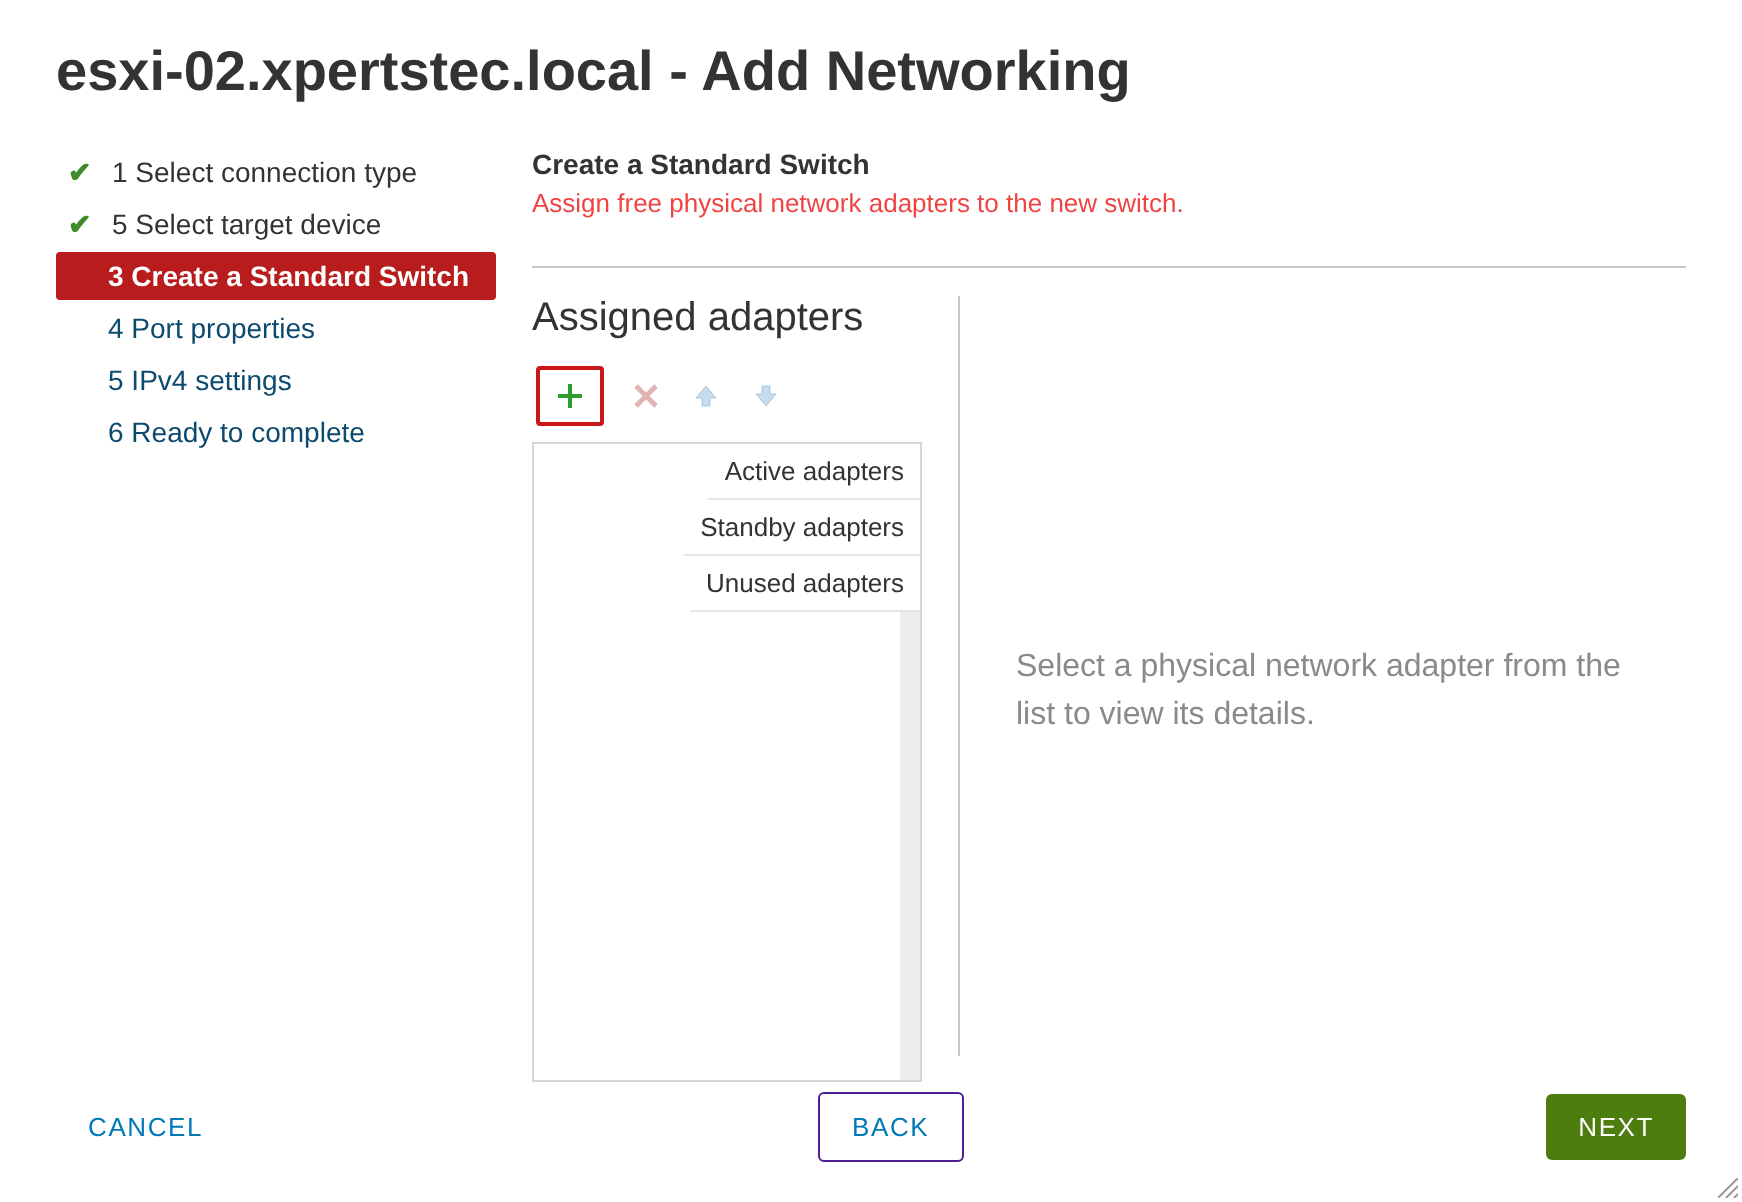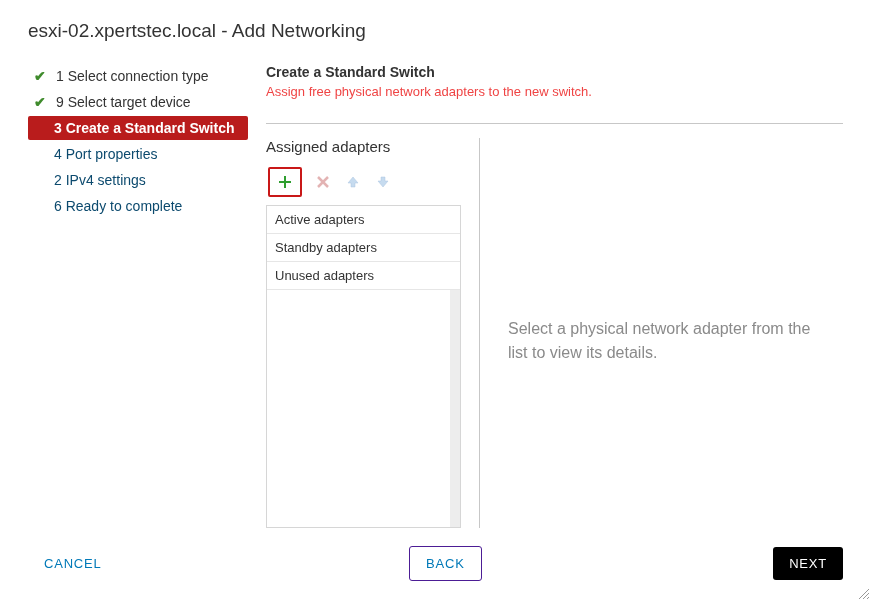--- a/index.html
+++ b/index.html
@@ -15,22 +15,22 @@
       position: relative;
       overflow: hidden;
     }
     .dialog {
       padding: 20px 28px;
       height: 100%;
       display: flex;
       flex-direction: column;
     }
     .dialog-title {
-      font-size: 19px;
-      font-weight: 400;
+      font-size: 28px;
+      font-weight: 700;
       color: #333;
       margin-bottom: 22px;
     }
     .content-area {
       display: flex;
       flex: 1;
       gap: 18px;
       min-height: 0;
     }
     .wizard-steps {
@@ -95,21 +95,21 @@
       gap: 18px;
       flex: 1;
       min-height: 0;
     }
     .left-column {
       width: 195px;
       display: flex;
       flex-direction: column;
     }
     .assigned-title {
-      font-size: 15px;
+      font-size: 20px;
       color: #333;
       margin-bottom: 10px;
     }
     .toolbar {
       display: flex;
       align-items: center;
       gap: 12px;
       margin-bottom: 6px;
       padding: 2px 2px;
     }
@@ -132,20 +132,21 @@
       display: inline-flex;
     }
     .adapter-list {
       border: 1px solid #d6d6d6;
       flex: 1;
       background: #fff;
       min-height: 320px;
       display: flex;
       flex-direction: column;
       overflow: hidden;
+      align-items: flex-end;
     }
     .adapter-row {
       padding: 6px 8px;
       font-size: 13px;
       color: #333;
       border-bottom: 1px solid #e6e6e6;
       background: #fff;
     }
     .adapter-list-body {
       flex: 1;
@@ -189,21 +190,21 @@
       font-weight: 500;
     }
     .btn-cancel {
       color: #0079b8;
     }
     .btn-back {
       color: #0079b8;
       border: 1px solid #4c1d95;
     }
     .btn-next {
-      background: #000000;
+      background: #4d7c0f;
       color: #fff;
     }
     .resize-handle {
       position: absolute;
       bottom: 2px;
       right: 2px;
       width: 10px;
       height: 10px;
     }
     .resize-handle svg {
@@ -218,30 +219,30 @@
 
   <div class="content-area">
 
     <div class="wizard-steps">
       <div class="wizard-step completed">
         <span class="check-icon">✔</span>
         <span class="step-label">1 Select connection type</span>
       </div>
       <div class="wizard-step completed">
         <span class="check-icon">✔</span>
-        <span class="step-label">9 Select target device</span>
+        <span class="step-label">5 Select target device</span>
       </div>
       <div class="wizard-step current">
         <span class="step-label">3 Create a Standard Switch</span>
       </div>
       <div class="wizard-step pending">
         <span class="step-label">4 Port properties</span>
       </div>
       <div class="wizard-step pending">
-        <span class="step-label">2 IPv4 settings</span>
+        <span class="step-label">5 IPv4 settings</span>
       </div>
       <div class="wizard-step pending">
         <span class="step-label">6 Ready to complete</span>
       </div>
     </div>
 
     <div class="main-panel">
       <div class="panel-header">
         <div class="panel-title">Create a Standard Switch</div>
         <div class="panel-subtitle">Assign free physical network adapters to the new switch.</div>

